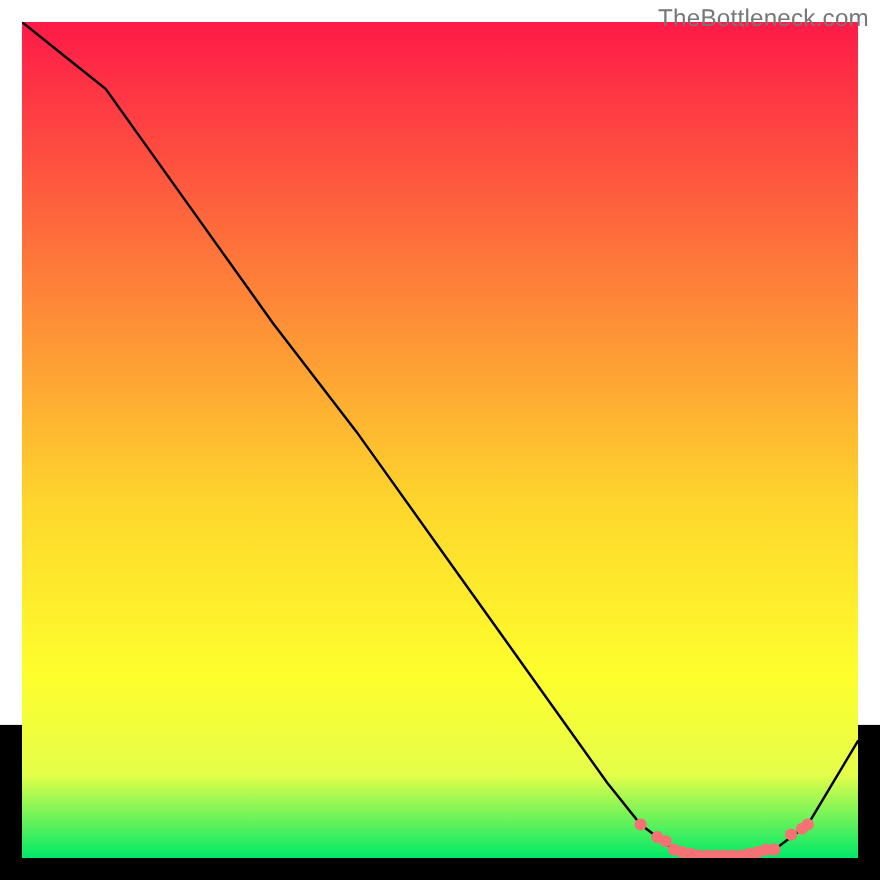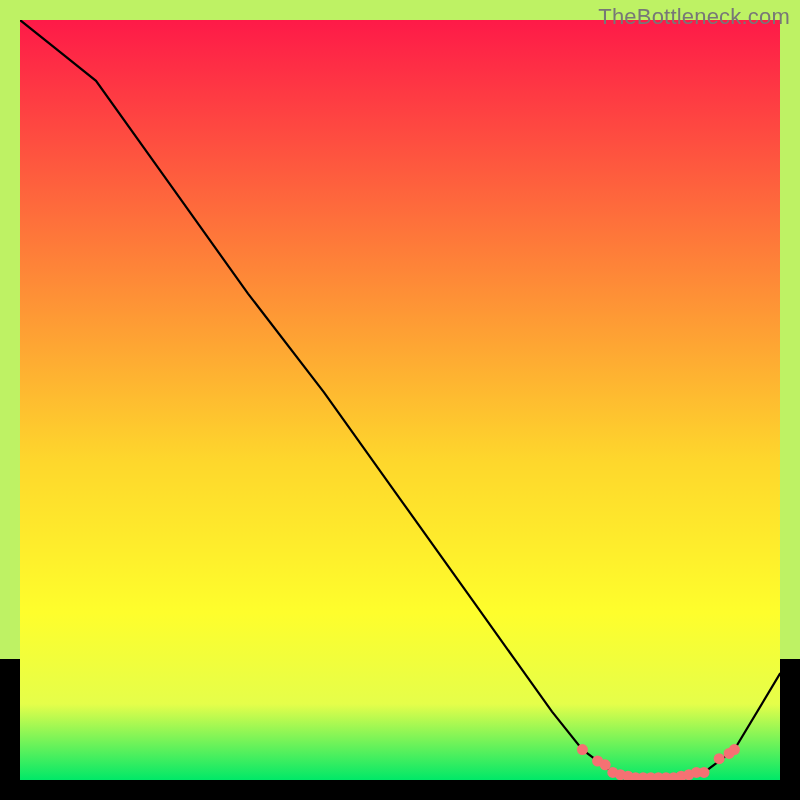--- a/index.html
+++ b/index.html
@@ -7,21 +7,21 @@
     padding: 0;
     width: 800px;
     height: 800px;
     background: #000;
     overflow: hidden;
   }
   .frame {
     position: relative;
     width: 800px;
     height: 659px;
-    background: #bef264;
+    background: #ffffff;
   }
   .watermark {
     position: absolute;
     top: 4px;
     right: 10px;
     color: #777;
     font-family: Arial, Helvetica, sans-serif;
     font-size: 22px;
     font-weight: 400;
     letter-spacing: 0.2px;

